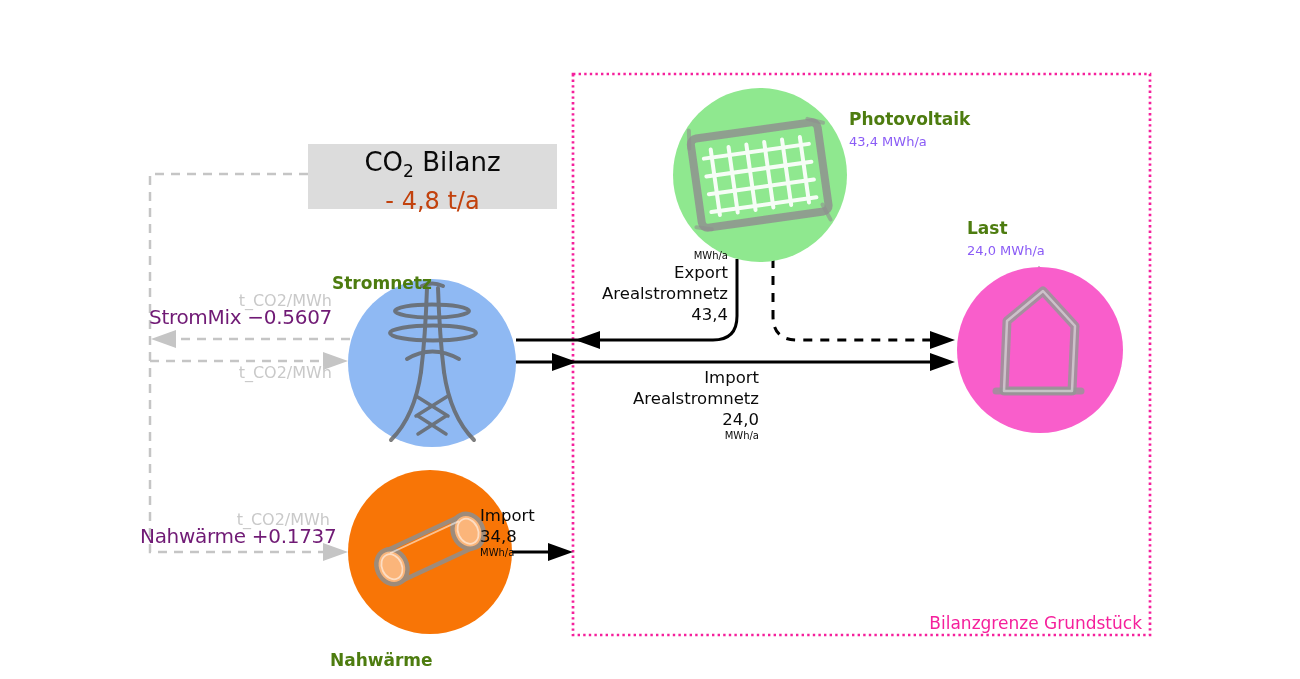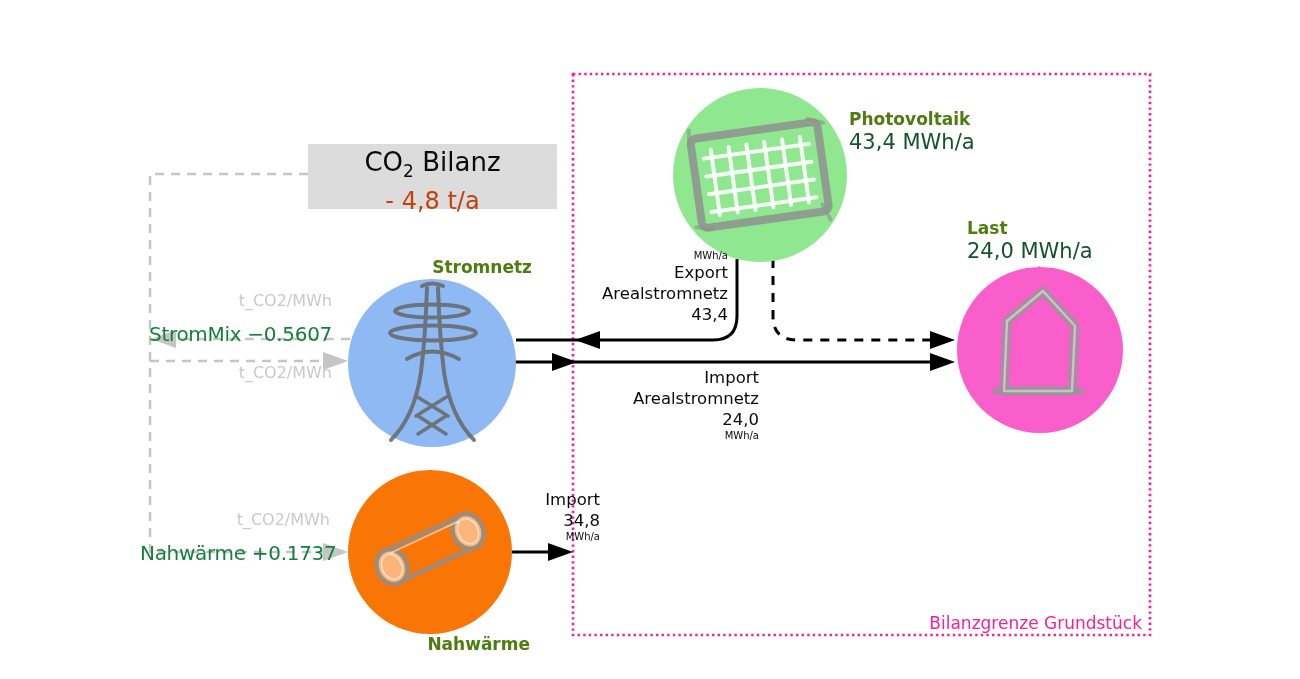--- a/index.html
+++ b/index.html
@@ -3,26 +3,26 @@
 <meta charset="utf-8">
 <style>
   html,body{margin:0;padding:0;background:#ffffff;}
   .stage{
     position:relative;width:1300px;height:679px;background:#ffffff;
     font-family:"DejaVu Sans","Liberation Sans",sans-serif;overflow:hidden;color:#000;
   }
   .stage svg.canvas{position:absolute;left:0;top:0;}
   .t{position:absolute;white-space:nowrap;}
   .right{text-align:right;}
-  .center{text-align:right;}
+  .center{text-align:left;margin-top:16px;}
   .node-label{font-size:17px;font-weight:bold;color:#4d7c0f;line-height:22px;}
-  .node-value{font-size:21px;color:#14532d;line-height:22px;}
+  .node-value{font-size:13px;color:#8b5cf6;line-height:22px;}
   .flow-line{font-size:16.5px;line-height:21px;color:#0a0a0a;}
   .unit-sm{font-size:10px;line-height:12px;color:#0a0a0a;}
-  .gray-big{font-size:20px;line-height:21px;color:#15803d;letter-spacing:-0.3px;margin-top:17px;}
+  .gray-big{font-size:20px;line-height:21px;color:#701a75;letter-spacing:-0.3px;}
   .gray-unit{font-size:16px;line-height:12px;color:#c9c9c9;}
   .co2-box{
     position:absolute;left:308px;top:144px;width:249px;height:65px;
     background:#dcdcdc;text-align:center;
   }
   .co2-title{font-size:26px;font-weight:normal;line-height:33px;margin-top:2px;color:#0a0a0a;}
   .co2-title sub{font-size:17px;}
   .co2-value{font-size:24px;line-height:27px;color:#c2410c;}
   .boundary-label{font-size:17px;line-height:20px;color:#f5209c;}
 </style>

